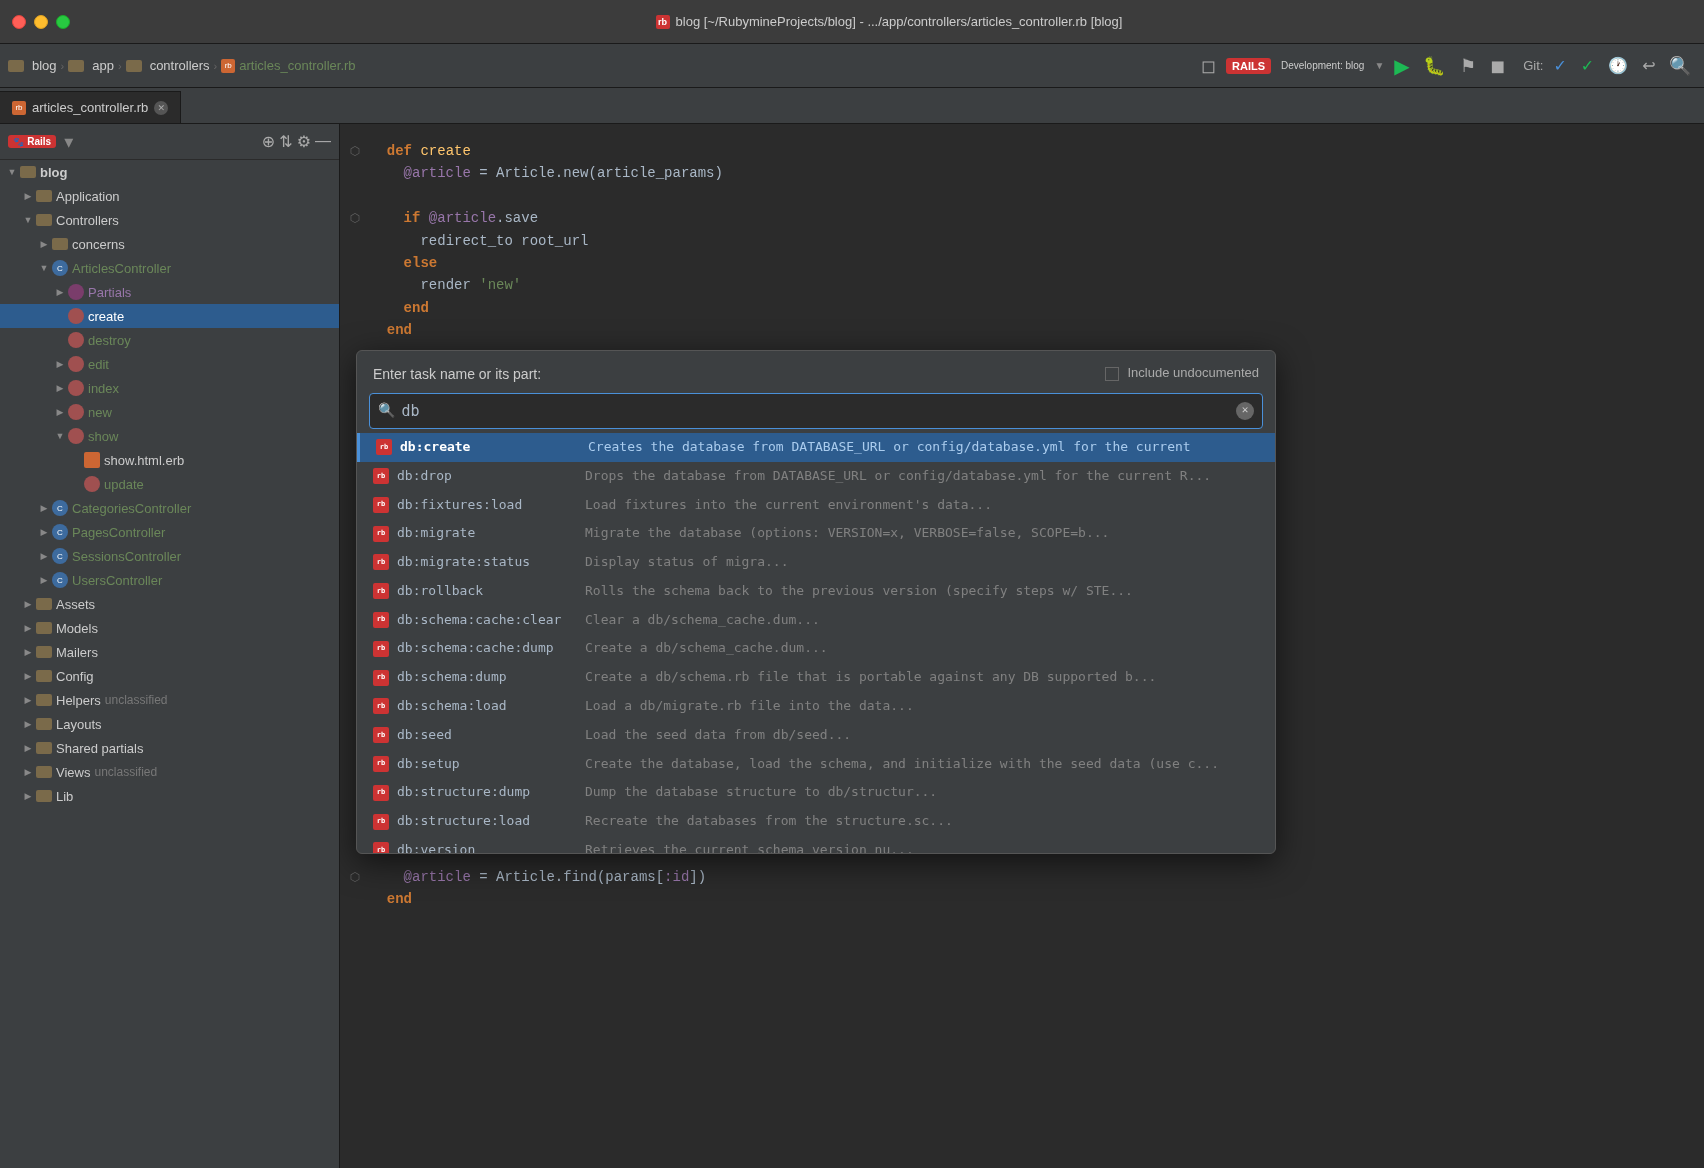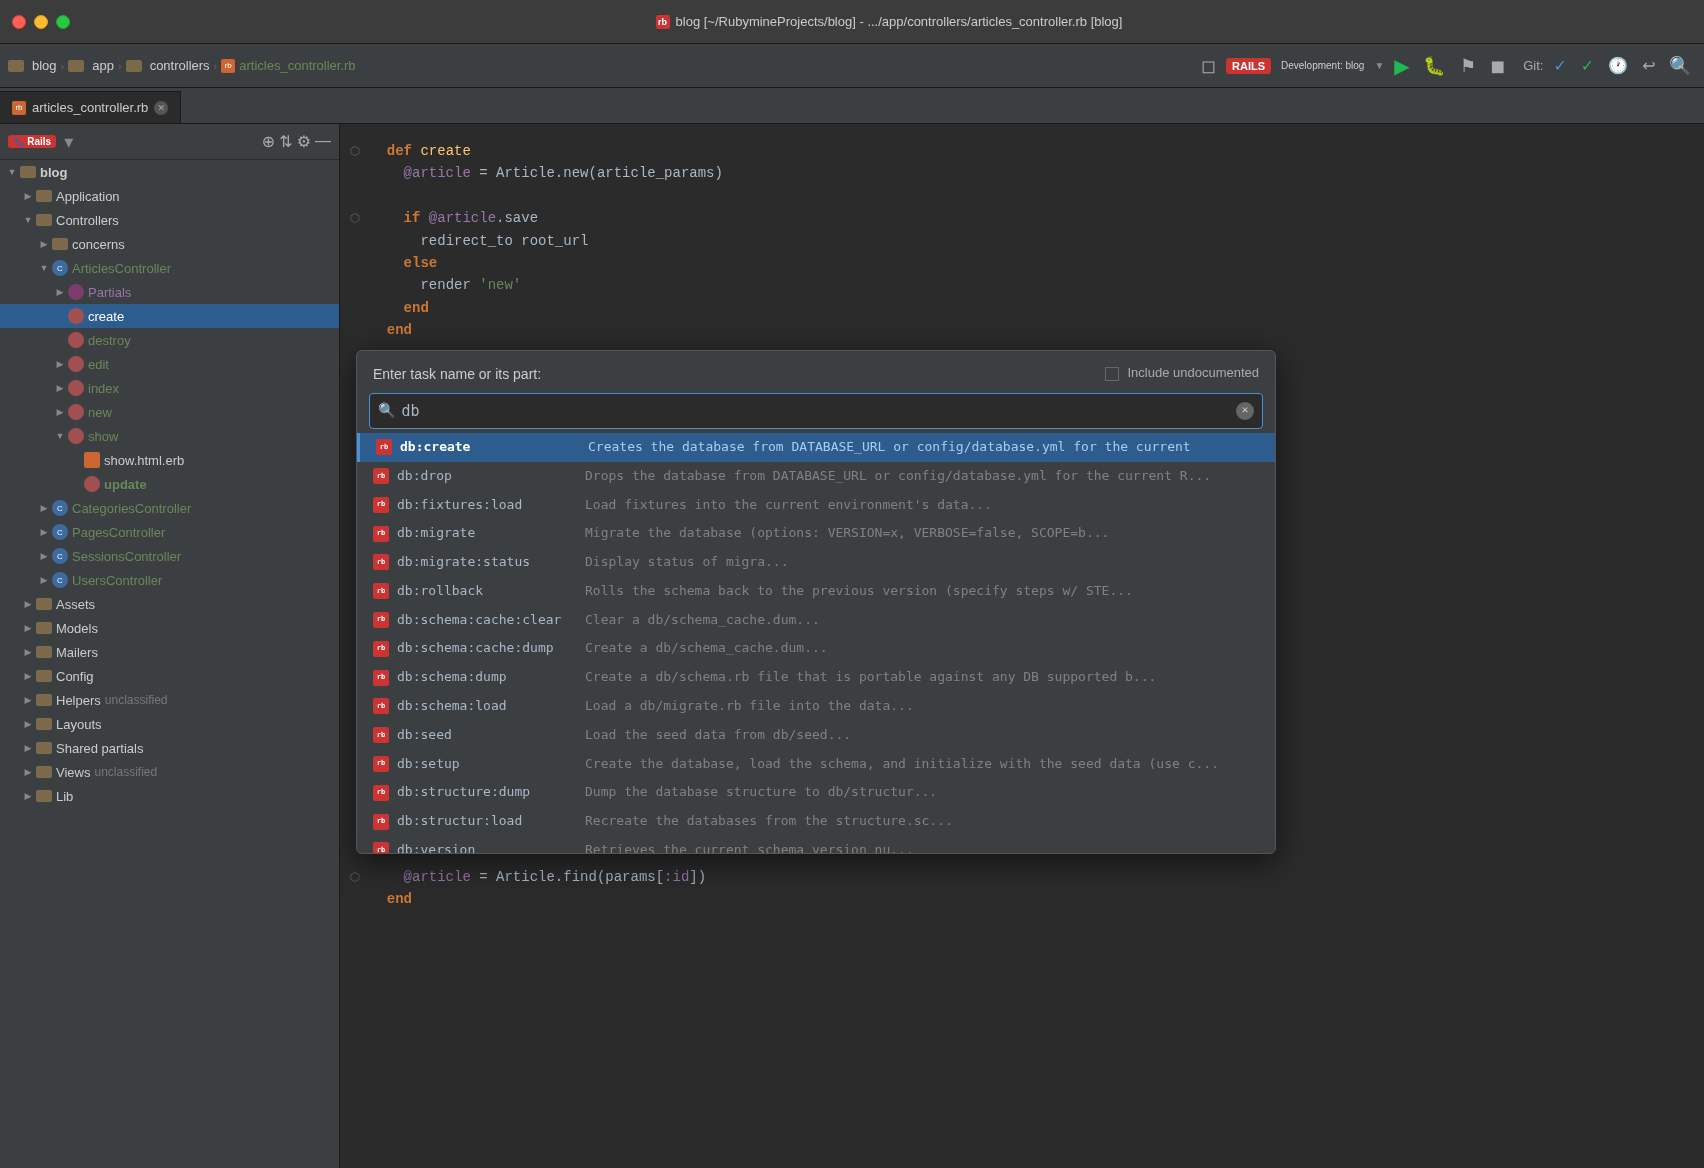--- a/index.html
+++ b/index.html
@@ -444,21 +444,21 @@
       <span class="tree-indent" style="width:68px;"></span>
       <span class="tree-arrow leaf"></span>
       <span class="file-icon" style="background:#cc6633;"></span>
       <span style="color:#ccc;">show.html.erb</span>
     </div>
 
     <div class="tree-item">
       <span class="tree-indent" style="width:68px;"></span>
       <span class="tree-arrow leaf"></span>
       <span class="action-icon"></span>
-      <span style="color:#6a8759;font-weight:bold;">update</span>
+      <span style="color:#6a8759;">update</span>
     </div>
 
     <div class="tree-item">
       <span class="tree-indent" style="width:36px;"></span>
       <span class="tree-arrow closed"></span>
       <span class="controller-icon">C</span>
       <span style="color:#6a8759;">CategoriesController</span>
     </div>
 
     <div class="tree-item">
@@ -699,21 +699,21 @@
             </div>
 
             <div style="display:flex;align-items:center;padding:4px 16px;font-family:'Menlo','Monaco',monospace;font-size:13px;gap:8px;min-height:26px;color:#a9b7c6;">
               <div style="width:16px;height:16px;background:#cc3333;border-radius:2px;flex-shrink:0;display:flex;align-items:center;justify-content:center;font-size:7px;color:white;font-weight:bold;">rb</div>
               <span style="min-width:180px;">db:structure:dump</span>
               <span style="color:#808080;flex:1;overflow:hidden;text-overflow:ellipsis;white-space:nowrap;">Dump the database structure to db/structur...</span>
             </div>
 
             <div style="display:flex;align-items:center;padding:4px 16px;font-family:'Menlo','Monaco',monospace;font-size:13px;gap:8px;min-height:26px;color:#a9b7c6;">
               <div style="width:16px;height:16px;background:#cc3333;border-radius:2px;flex-shrink:0;display:flex;align-items:center;justify-content:center;font-size:7px;color:white;font-weight:bold;">rb</div>
-              <span style="min-width:180px;">db:structur:load</span>
+              <span style="min-width:180px;">db:structure:load</span>
               <span style="color:#808080;flex:1;overflow:hidden;text-overflow:ellipsis;white-space:nowrap;">Recreate the databases from the structure.sc...</span>
             </div>
 
             <div style="display:flex;align-items:center;padding:4px 16px;font-family:'Menlo','Monaco',monospace;font-size:13px;gap:8px;min-height:26px;color:#a9b7c6;">
               <div style="width:16px;height:16px;background:#cc3333;border-radius:2px;flex-shrink:0;display:flex;align-items:center;justify-content:center;font-size:7px;color:white;font-weight:bold;">rb</div>
               <span style="min-width:180px;">db:version</span>
               <span style="color:#808080;flex:1;overflow:hidden;text-overflow:ellipsis;white-space:nowrap;">Retrieves the current schema version nu...</span>
             </div>
 
           </div>

